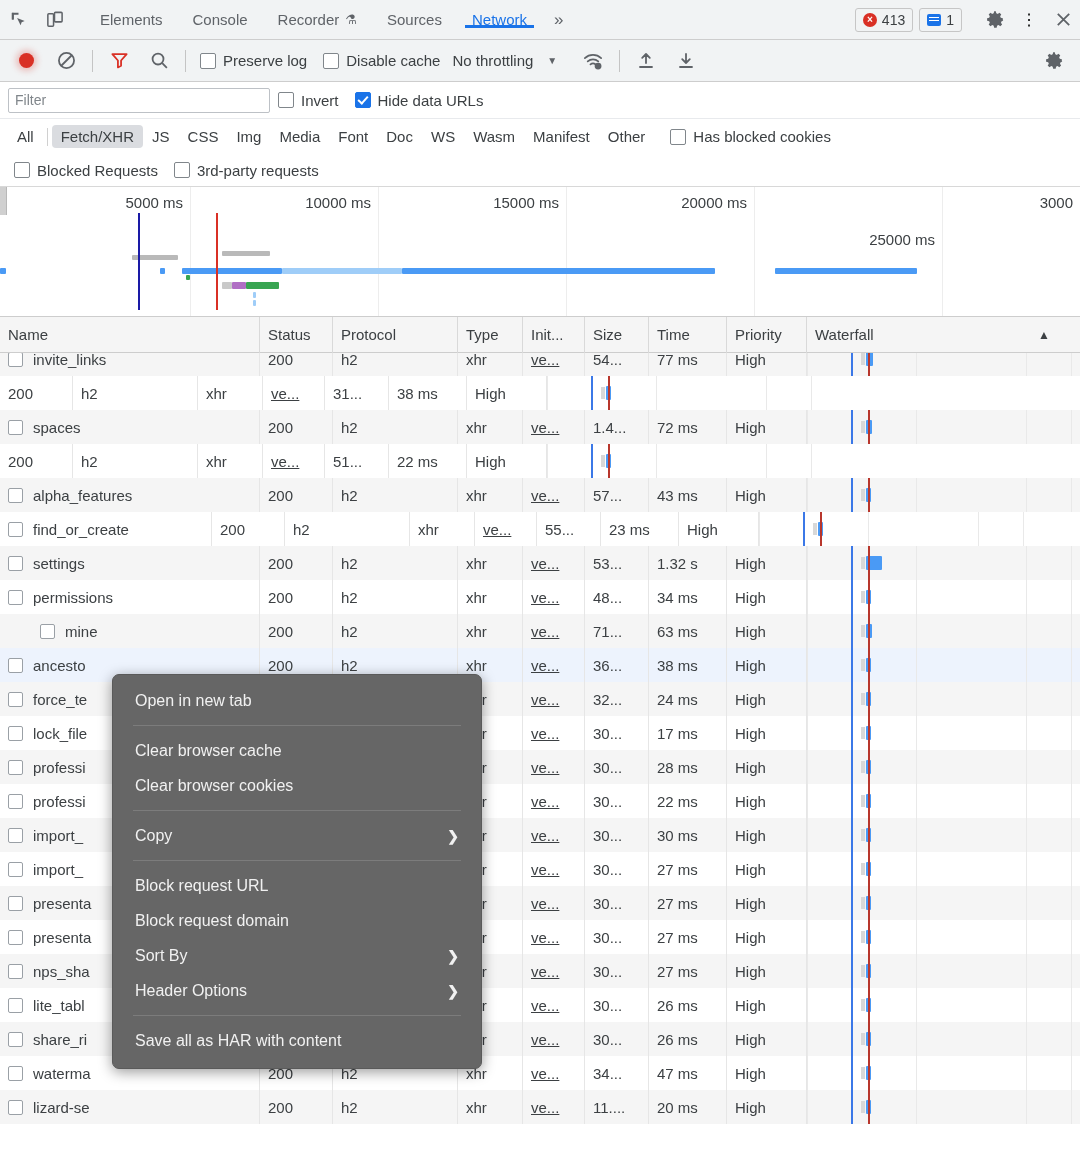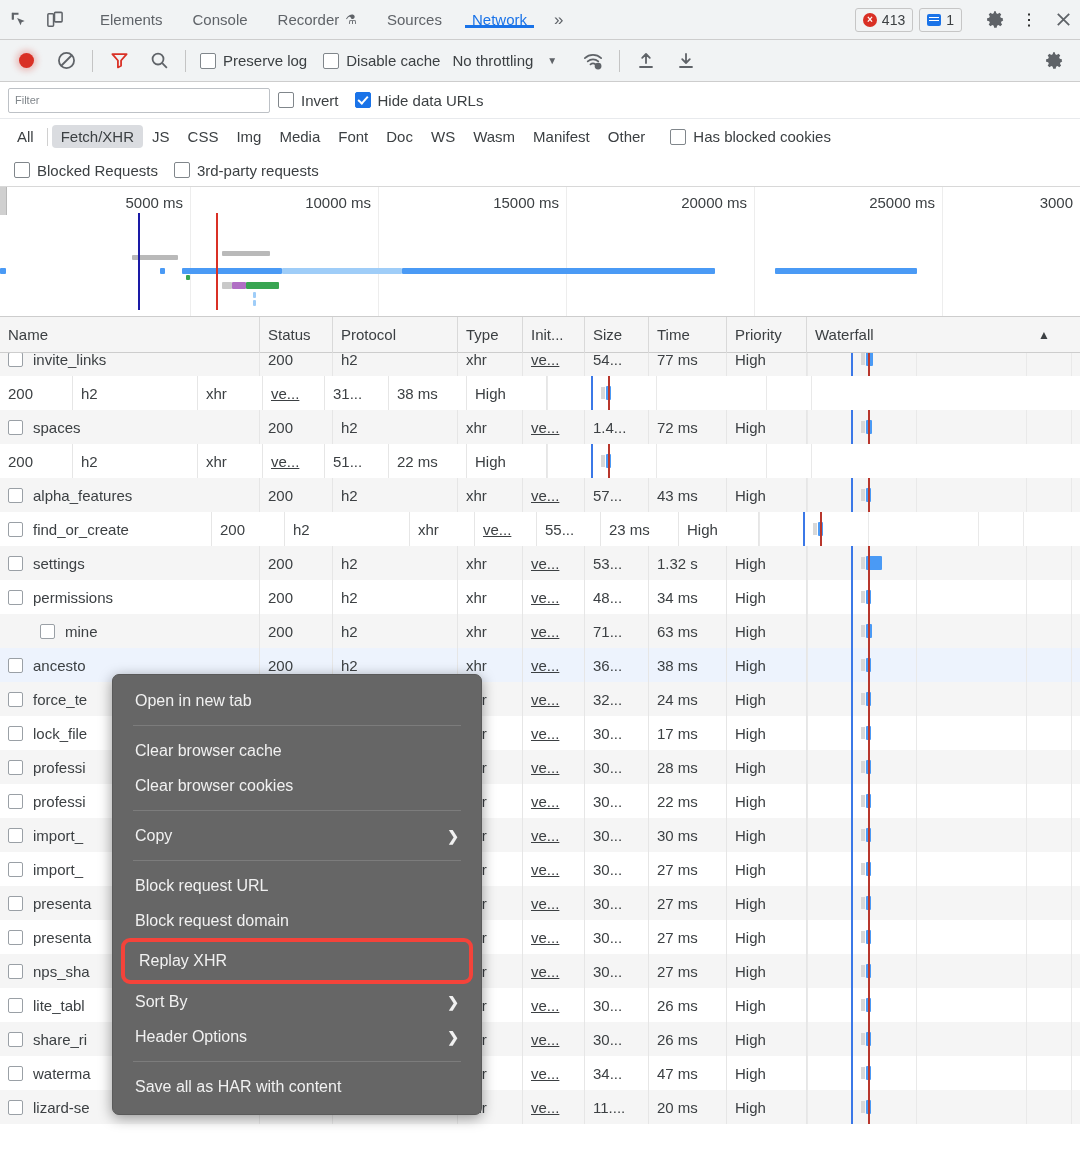--- a/index.html
+++ b/index.html
@@ -87,21 +87,21 @@
   .caret { font-size:10px; color:#5f6368; padding: 0 16px 0 14px; cursor:pointer;}
   .nt-spacer { flex:1; }
 
   
   .filterbar {
     height: 37px; min-height:37px; background:#ffffff; display:flex; align-items:center;
     padding: 0 8px; border-bottom:1px solid #e8eaed;
   }
   .filter-input {
     width: 262px; height:25px; border:1px solid #bdc1c6; border-radius:2px;
-    font-size:11px; color:#3c4043; padding: 0 6px; background:#fff;
+    font-size:14px; color:#3c4043; padding: 0 6px; background:#fff;
     font-family:"Liberation Sans", sans-serif; outline:none;
   }
   .filter-input::placeholder { color:#80868b; }
 
   
   .typerow {
     height: 35px; min-height:35px; display:flex; align-items:center; padding: 0 8px;
     background:#fff;
   }
   .type-pill {
@@ -364,21 +364,21 @@
     <div class="ov-left-handle"></div>
   <div class="ov-tick" style="left: 190px;"></div>
       <div class="ov-label" style="left: 190px;">5000 ms</div>
       <div class="ov-tick" style="left: 378px;"></div>
       <div class="ov-label" style="left: 378px;">10000 ms</div>
       <div class="ov-tick" style="left: 566px;"></div>
       <div class="ov-label" style="left: 566px;">15000 ms</div>
       <div class="ov-tick" style="left: 754px;"></div>
       <div class="ov-label" style="left: 754px;">20000 ms</div>
       <div class="ov-tick" style="left: 942px;"></div>
-      <div class="ov-label" style="left: 942px;">25000 ms</div>
+      <div class="ov-label" style="left: 942px; margin-top: 37px;">25000 ms</div>
       <div class="ov-label" style="left: 1080px;">3000</div>
       <div class="ov-bar" style="left: 182px; top: 81px; width: 100px; height: 6px; background: rgb(74, 154, 245);"></div>
       <div class="ov-bar" style="left: 282px; top: 81px; width: 120px; height: 6px; background: rgb(159, 205, 248);"></div>
       <div class="ov-bar" style="left: 402px; top: 81px; width: 313px; height: 6px; background: rgb(74, 154, 245);"></div>
       <div class="ov-bar" style="left: 775px; top: 81px; width: 142px; height: 6px; background: rgb(74, 154, 245);"></div>
       <div class="ov-bar" style="left: 160px; top: 81px; width: 5px; height: 6px; background: rgb(74, 154, 245);"></div>
       <div class="ov-bar" style="left: 0px; top: 81px; width: 6px; height: 6px; background: rgb(74, 154, 245);"></div>
       <div class="ov-bar" style="left: 222px; top: 64px; width: 48px; height: 5px; background: rgb(185, 185, 185);"></div>
       <div class="ov-bar" style="left: 132px; top: 68px; width: 46px; height: 5px; background: rgb(185, 185, 185);"></div>
       <div class="ov-bar" style="left: 232px; top: 95px; width: 14px; height: 7px; background: rgb(176, 111, 196);"></div>
@@ -1285,23 +1285,20 @@
         <span>Copy</span>
         <span class="arrow">❯</span>
       </div>
       <div class="ctxsep"></div>
       <div class="ctxitem">
         <span>Block request URL</span>
       </div>
       <div class="ctxitem">
         <span>Block request domain</span>
       </div>
-      <div class="ctxitem highlight" style="border-color: rgb(244, 67, 58);">
-        <span>Replay XHR</span>
-      </div>
       <div class="ctxitem">
         <span>Sort By</span>
         <span class="arrow">❯</span>
       </div>
       <div class="ctxitem">
         <span>Header Options</span>
         <span class="arrow">❯</span>
       </div>
       <div class="ctxsep"></div>
       <div class="ctxitem">

